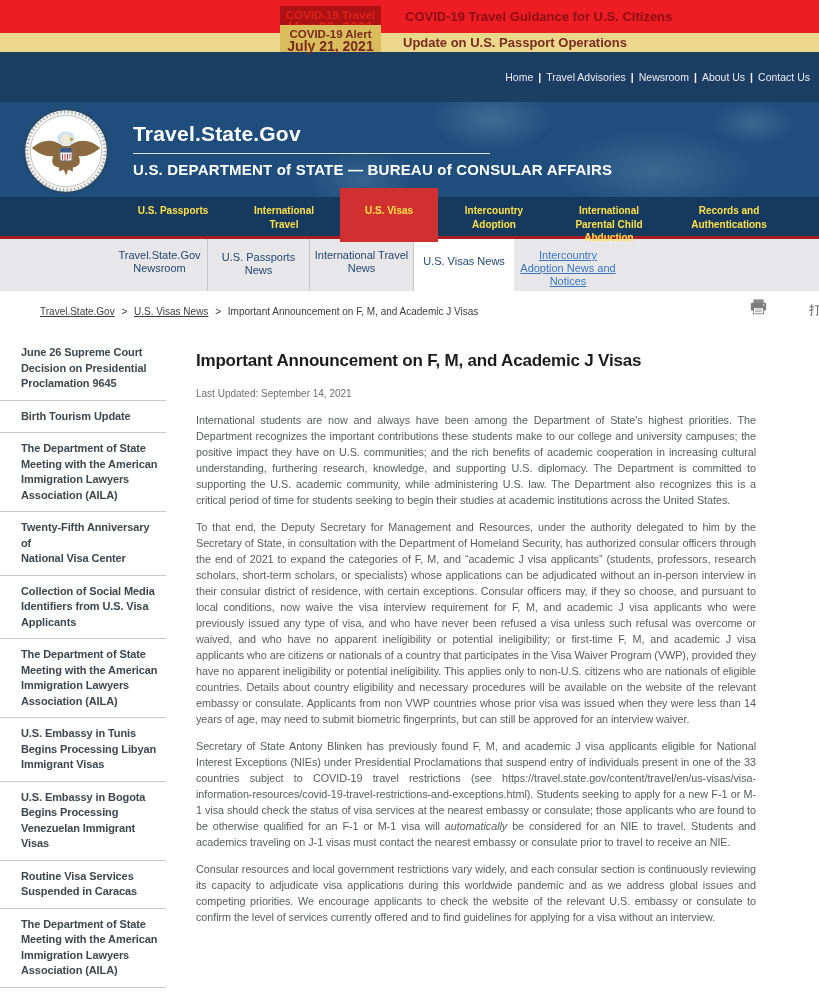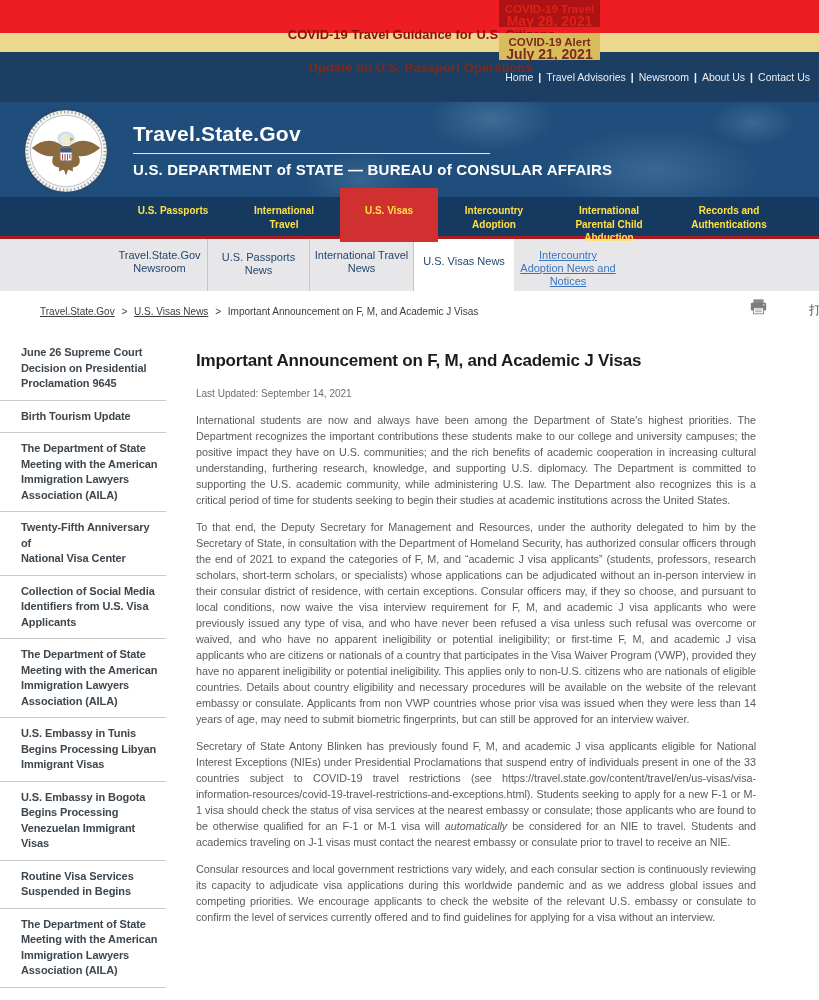--- a/index.html
+++ b/index.html
@@ -3,21 +3,21 @@
 <meta charset="utf-8">
 <style>
   * { margin:0; padding:0; box-sizing:border-box; }
   html,body { background:#fff; }
   .page {
     position:relative; width:819px; height:1000px; overflow:hidden;
     font-family:"Liberation Sans", sans-serif; background:#fff;
   }
 
   
-  .alert { display:flex; align-items:center;flex-direction:column; }
+  .alert { display:flex; align-items:flex-end; }
   .alert-red { height:33px; background:#ee1c23; }
   .alert-yellow { height:19px; background:#ecd88c; }
   .tagbox { width:101px; margin-left:280px; text-align:center; padding-top:3px; line-height:12px; }
   .alert-red .tagbox { background:#ad1315; color:#e02019; }
   .alert-yellow .tagbox { background:#d9bc5c; color:#7b2a1e; }
   .tag-title { font-weight:bold; font-size:11.5px; display:block; }
   .tag-date { font-weight:bold; font-size:14px; display:block; }
   .alert-msg { margin-left:22px; font-weight:bold; font-size:13px; align-self:center; }
   .alert-red .alert-msg { color:#8c1013;margin-left:24px; }
   .alert-yellow .alert-msg { color:#7b2a1e; }
@@ -200,21 +200,21 @@
 Meeting with the American
 Immigration Lawyers
 Association (AILA)</li>
       <li>U.S. Embassy in Tunis
 Begins Processing Libyan
 Immigrant Visas</li>
       <li>U.S. Embassy in Bogota
 Begins Processing
 Venezuelan Immigrant Visas</li>
       <li>Routine Visa Services
-Suspended in Begins</li>
+Suspended in Caracas</li>
       <li>The Department of State
 Meeting with the American
 Immigration Lawyers
 Association (AILA)</li>
 
     </ul>
 
     <div class="main">
       <h1 class="article-title">Important Announcement on F, M, and Academic J Visas</h1>
       <div class="updated">Last Updated: September 14, 2021</div>

